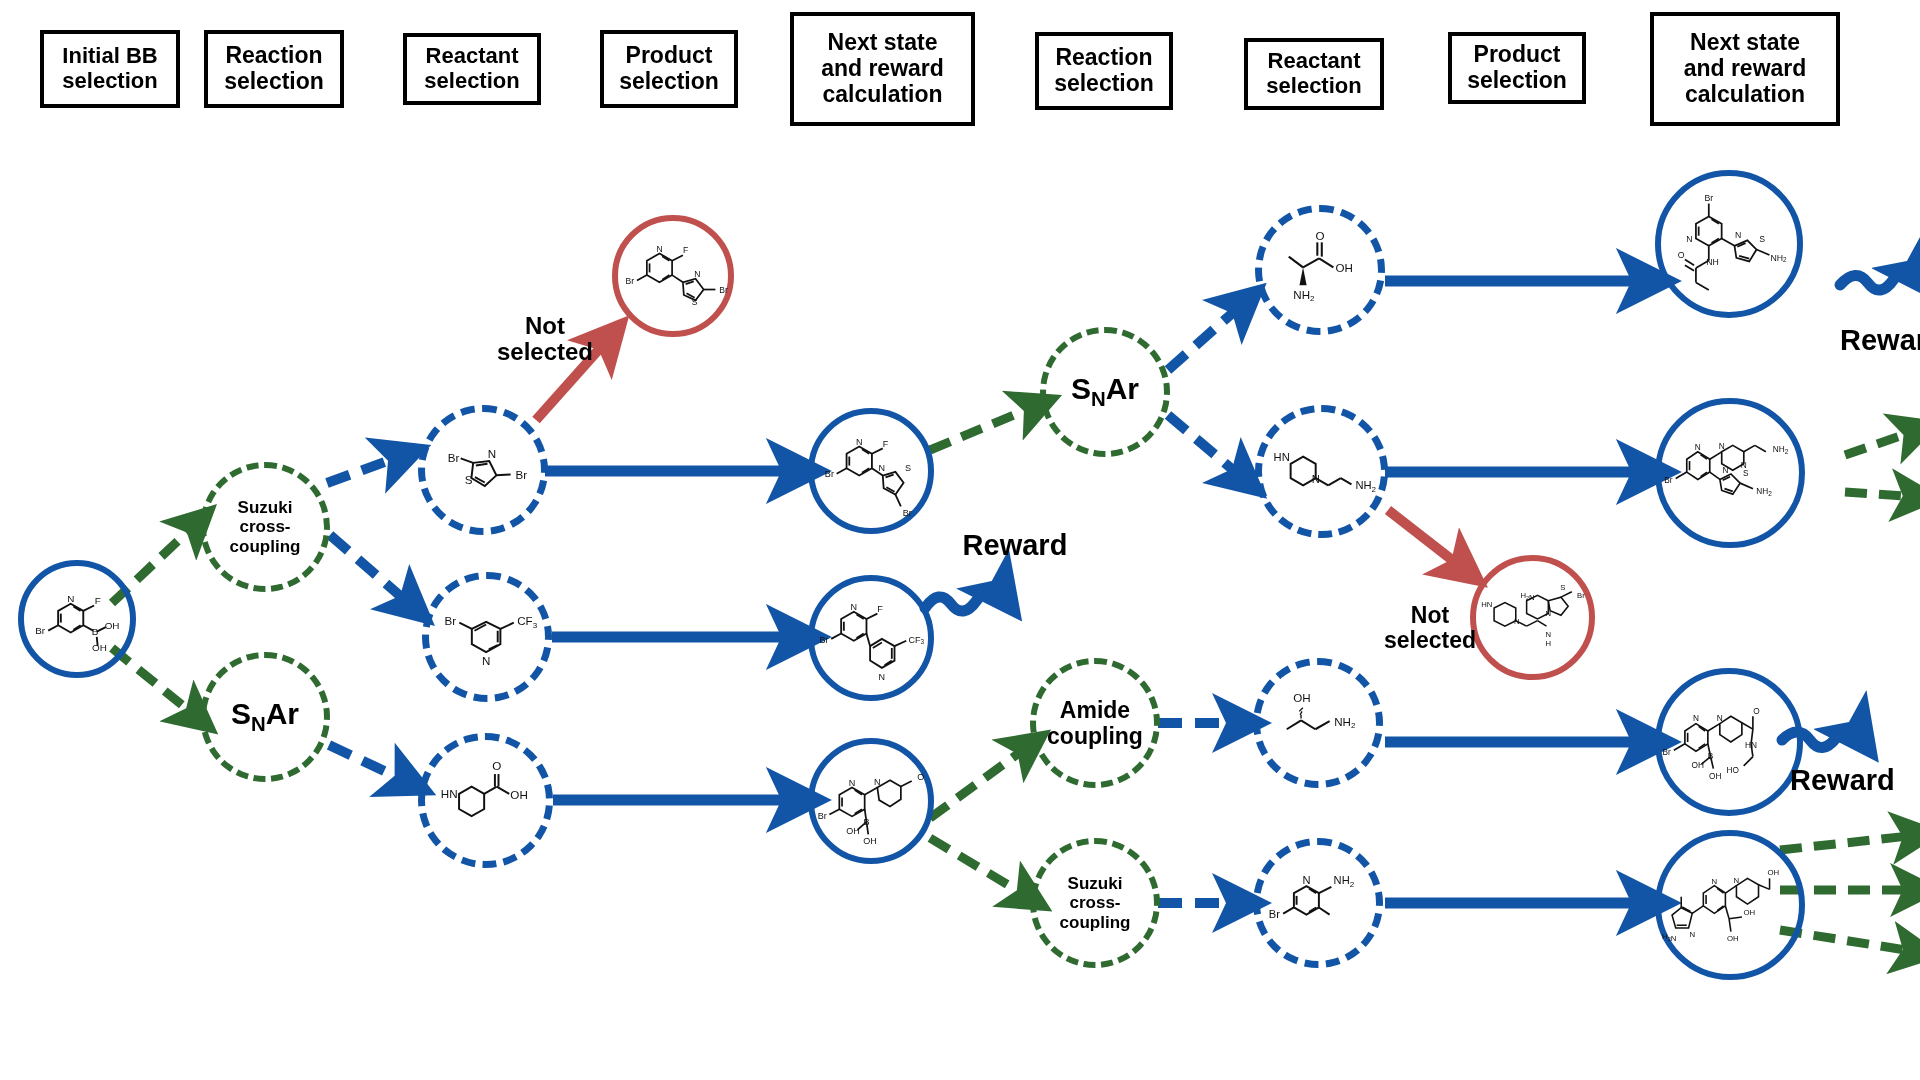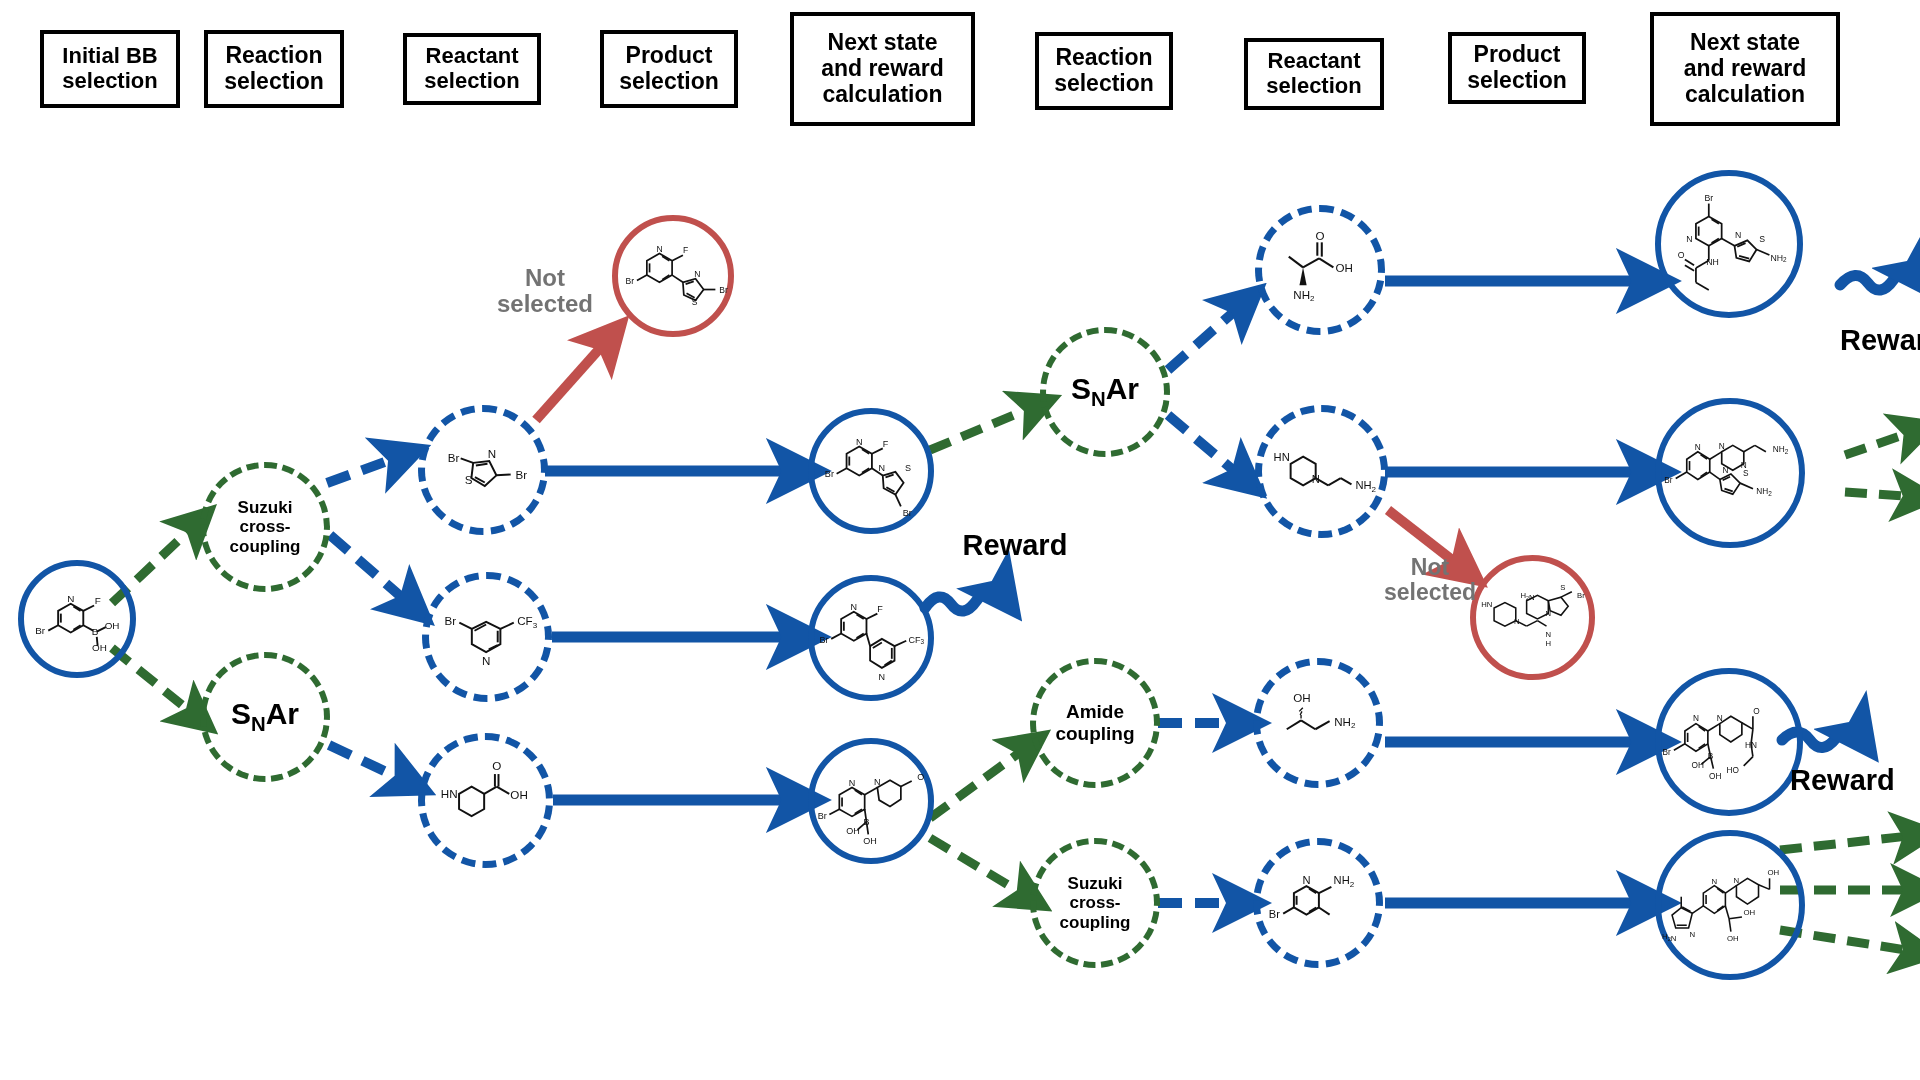--- a/index.html
+++ b/index.html
@@ -28,21 +28,21 @@
   .node.rejected{border:6px solid #c0504d;}
   .node-label{font-weight:bold;color:#000;line-height:1.14;pointer-events:none;
               white-space:pre-line;}
 
   .mol{width:100%;height:100%;display:block;}
 
   
   .free-text{position:absolute;font-weight:bold;white-space:pre-line;
              line-height:1.1;text-align:center;}
   .reward-text{color:#000;}
-  .notsel-text{color:#737373;}
+  .notsel-text{color:#000000;margin-top:48px;}
   sub{font-size:0.68em;}
 </style>
 </head>
 <body>
 
 <div id="stage">
 
   <div class="stage-box" style="left:4px;top:30px;width:140px;height:78px;font-size:22px;margin-left:36px;">
     <span>Initial BB
 selection</span>
@@ -332,21 +332,21 @@
         <text x="118" y="40">O</text>
       </g>
     </svg>
   </div>
 
   <div class="node reaction" style="left:1040px;top:327px;width:130px;height:130px;">
     <div class="node-label" style="font-size:30px;">S<sub>N</sub>Ar</div>
   </div>
 
   <div class="node reaction" style="left:1030px;top:658px;width:130px;height:130px;">
-    <div class="node-label" style="font-size:19px;">Amide
+    <div class="node-label" style="font-size:23px;">Amide
 coupling</div>
   </div>
 
   <div class="node reaction" style="left:1030px;top:838px;width:130px;height:130px;">
     <div class="node-label" style="font-size:17px;">Suzuki
 cross-
 coupling</div>
   </div>
 
   <div class="node reactant" style="left:1255px;top:205px;width:130px;height:130px;">

